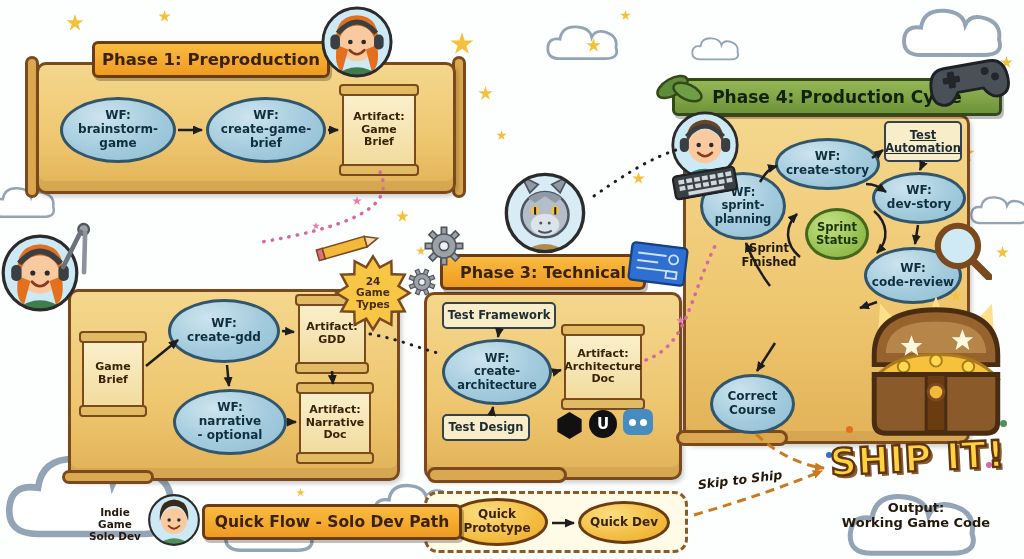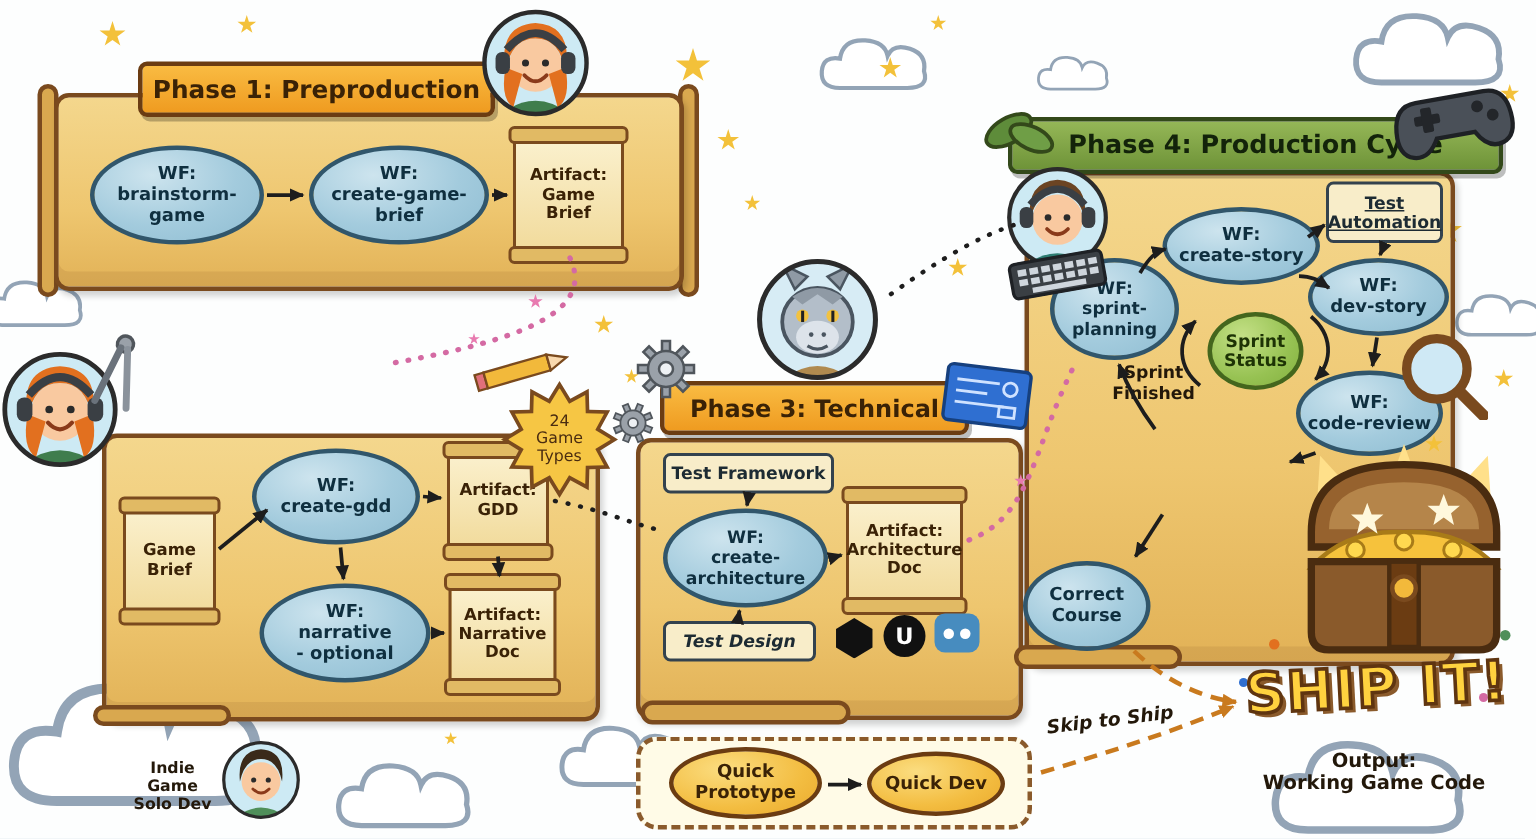--- a/index.html
+++ b/index.html
@@ -41,21 +41,21 @@
   .label { position:absolute; font-weight:bold; color:#23180a; text-align:center; white-space:pre-line; z-index:3; }
 
   .star5 { position:absolute; background:#f3c13a; z-index:0;
            clip-path:polygon(50% 0%,61% 35%,98% 35%,68% 57%,79% 91%,50% 70%,21% 91%,32% 57%,2% 35%,39% 35%); }
   .dot { position:absolute; border-radius:50%; z-index:5; }
 
   .burst-outer { position:absolute; display:flex; align-items:center; justify-content:center; z-index:4;
       background:#7a4a1e;
       clip-path:polygon(100% 50%,84.8% 59.3%,93.3% 75%,75.5% 75.5%,75% 93.3%,59.3% 84.8%,50% 100%,40.7% 84.8%,25% 93.3%,24.5% 75.5%,6.7% 75%,15.2% 59.3%,0% 50%,15.2% 40.7%,6.7% 25%,24.5% 24.5%,25% 6.7%,40.7% 15.2%,50% 0%,59.3% 15.2%,75% 6.7%,75.5% 24.5%,93.3% 25%,84.8% 40.7%); }
   .burst-inner { width:88%; height:88%; display:flex; align-items:center; justify-content:center;
-      background:#f6c644; text-align:center; font-weight:normal; white-space:pre-line; color:#4a2c10;
+      background:#f6c644; text-align:center; font-weight:bold; white-space:pre-line; color:#4a2c10;
       font-size:10.5px; line-height:1.1;
       clip-path:polygon(100% 50%,84.8% 59.3%,93.3% 75%,75.5% 75.5%,75% 93.3%,59.3% 84.8%,50% 100%,40.7% 84.8%,25% 93.3%,24.5% 75.5%,6.7% 75%,15.2% 59.3%,0% 50%,15.2% 40.7%,6.7% 25%,24.5% 24.5%,25% 6.7%,40.7% 15.2%,50% 0%,59.3% 15.2%,75% 6.7%,75.5% 24.5%,93.3% 25%,84.8% 40.7%); }
 
   .shipit { position:absolute; z-index:5; font-weight:800; font-size:37px; letter-spacing:1px; color:#ffd23f;
             -webkit-text-stroke:2.4px #5f3510; text-shadow:3px 3px 0 #8a5a2b; transform:rotate(-3deg); }
   .quickbox { position:absolute; z-index:2; border:3px dashed #8a5a2b; border-radius:14px; background:#fffbe7; }
   .icon { position:absolute; z-index:4; }
   .icon svg { display:block; width:100%; height:100%; }
   .cloud { position:absolute; z-index:0; }
   .cloud svg { display:block; width:100%; height:100%; }
@@ -314,21 +314,21 @@
   <div class="parch" style="left:424px;top:292px;width:258px;height:188px;"></div>
   <div class="roll" style="left:427px;top:467px;width:140px;height:16px;"></div>
 
   <div class="rectnode" style="left:442px;top:302px;width:114px;height:27px;">Test Framework</div>
   <div class="ellipse" style="left:442px;top:339px;width:110px;height:66px;font-size:11.5px;">WF:
 create-
 architecture</div>
   <div class="scrollnode" style="left:564px;top:329px;width:78px;height:76px;">Artifact:
 Architecture
 Doc</div>
-  <div class="rectnode" style="left:442px;top:414px;width:102px;height:27px;font-style:italic;">Test Design</div>
+  <div class="rectnode" style="left:442px;top:414px;width:88px;height:27px;">Test Design</div>
   <div class="engine unity" style="left:556px;top:412px;width:27px;height:27px;"></div>
   <div class="engine unreal" style="left:589px;top:410px;width:28px;height:28px;">
       <span>U</span>
     </div>
   <div class="engine godot" style="left:623px;top:409px;width:30px;height:26px;">
       <i></i>
       <i></i>
     </div>
 
   <div class="icon" style="left:650px;top:62px;width:60px;height:50px;">
@@ -404,21 +404,21 @@
 sprint-
 planning</div>
   <div class="ellipse" style="left:872px;top:172px;width:94px;height:52px;">WF:
 dev-story</div>
   <div class="ellipse green" style="left:805px;top:208px;width:64px;height:52px;font-size:11.5px;">Sprint
 Status</div>
   <div class="ellipse" style="left:864px;top:247px;width:98px;height:57px;">WF:
 code-review</div>
   <div class="label" style="left:731px;top:241px;width:76px;font-size:11.5px;">Sprint
 Finished</div>
-  <div class="ellipse" style="left:682px;top:374px;width:85px;height:60px;">Correct
+  <div class="ellipse" style="left:710px;top:374px;width:85px;height:60px;">Correct
 Course</div>
   <div class="icon" style="left:930px;top:218px;width:62px;height:62px;z-index:5;">
     <svg viewBox="0 0 80 80">
         <circle cx="36" cy="36" r="26" fill="#cfe9f5" stroke="#7a4a1e" stroke-width="8"></circle>
       <line x1="56" y1="56" x2="76" y2="76" stroke="#7a4a1e" stroke-width="10" stroke-linecap="round"></line>
       </svg>
   </div>
 
   <div class="icon" style="left:852px;top:296px;width:168px;height:152px;z-index:4;">
     <svg viewBox="0 0 170 155">
@@ -458,20 +458,23 @@
         <path d="M14,100 Q50,68 86,100 L86,104 L14,104 Z" fill="#4f8f5a"></path>
         <circle cx="50" cy="52" r="24" fill="#f9c9a0"></circle>
         <path d="M24,52 Q20,14 50,12 Q80,14 76,52 Q70,24 50,24 Q30,24 24,52 Z" fill="#3a2a1a"></path>
         <circle cx="41" cy="50" r="3.2" fill="#2b2b2b"></circle>
           <circle cx="59" cy="50" r="3.2" fill="#2b2b2b"></circle>
         <path d="M40,61 Q50,71 60,61" stroke="#8a3a1a" stroke-width="3.5" fill="none" stroke-linecap="round"></path>
       </g>
       <circle cx="50" cy="50" r="46" fill="none" stroke="#2b2b2b" stroke-width="4"></circle>
     </svg>
   </div>
+  <div class="banner" style="left:202px;top:504px;width:260px;height:36px;font-size:15.5px;z-index:4;">
+      <span>Quick Flow - Solo Dev Path</span>
+    </div>
   <div class="quickbox" style="left:424px;top:491px;width:264px;height:62px;"></div>
   <div class="ellipse yellow" style="left:578px;top:501px;width:92px;height:43px;">Quick Dev</div>
   <div class="ellipse yellow" style="left:446px;top:498px;width:102px;height:48px;">Quick
 Prototype</div>
   <div class="label" style="left:688px;top:472px;width:104px;font-size:12.5px;font-style:italic;transform:rotate(-7deg);z-index:5;">Skip to Ship</div>
 
   <svg id="flow">
     <defs>
       <marker id="mA" markerUnits="userSpaceOnUse" markerWidth="12" markerHeight="10" refX="9" refY="4.5" orient="auto">
           <path d="M0,0 L10,4.5 L0,9 Z" fill="#1d1d1d"></path>

